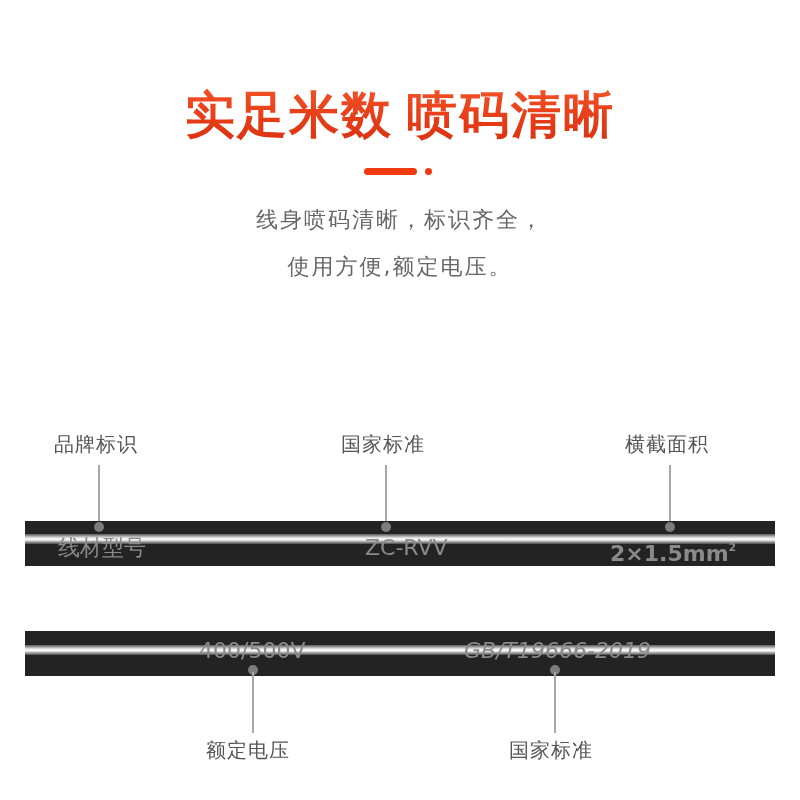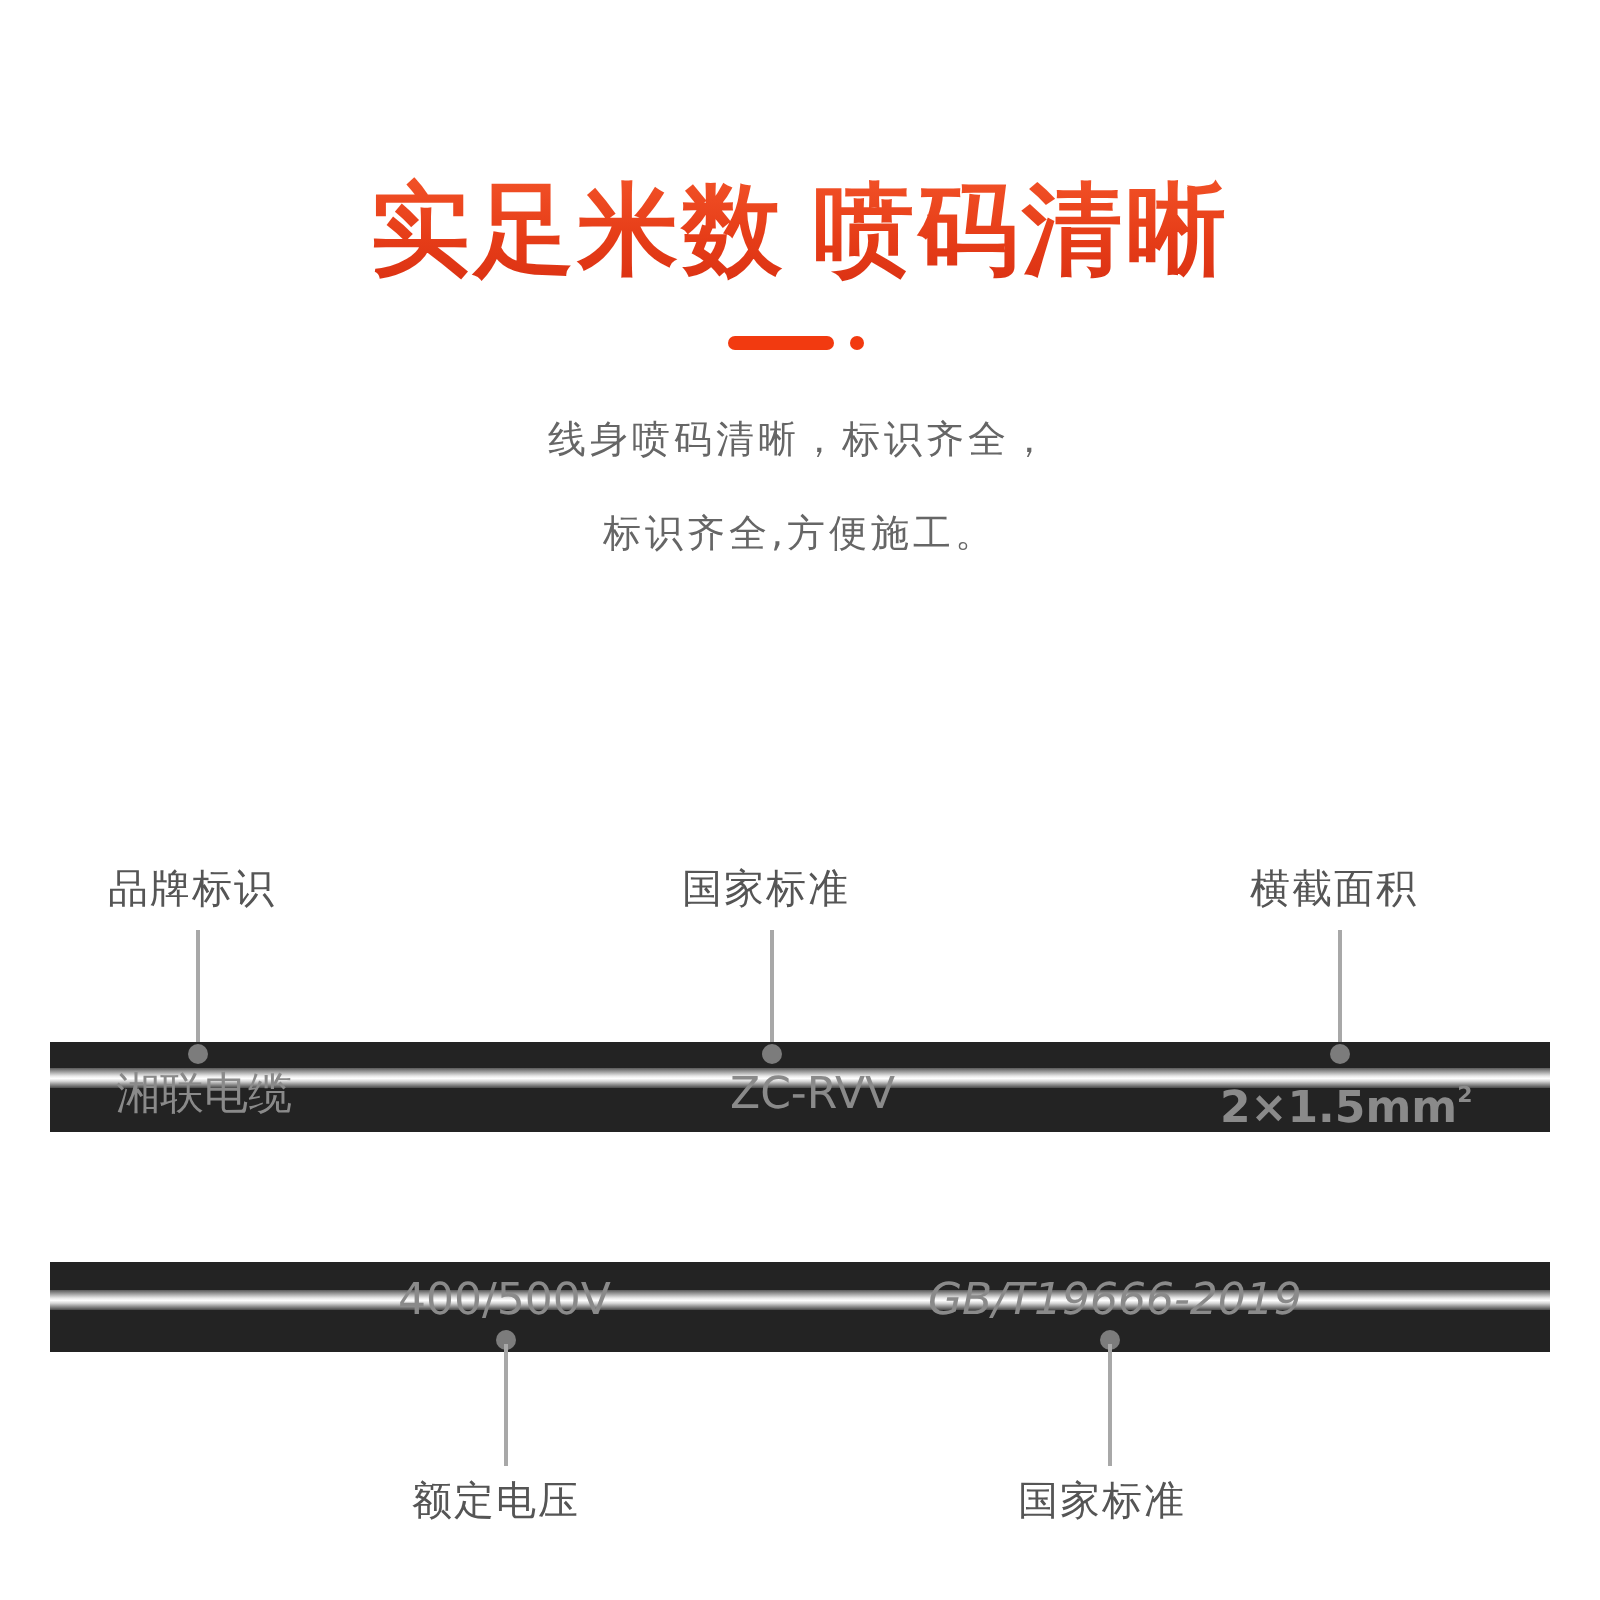--- a/index.html
+++ b/index.html
@@ -26,21 +26,21 @@
       position: absolute; left: 364px; top: 168px;
       width: 53px; height: 7px; border-radius: 4px; background: #f23a10;
     }
     .deco-dot {
       position: absolute; left: 425px; top: 168px;
       width: 7px; height: 7px; border-radius: 50%; background: #f23a10;
     }
 
     .subtitle {
       position: absolute; left: 0; width: 800px; text-align: center;
-      font-size: 19px; color: #666666; letter-spacing: 2px; line-height: 30px;
+      font-size: 22px; color: #666666; letter-spacing: 2px; line-height: 30px;
     }
     .subtitle.l1 { top: 205px; }
     .subtitle.l2 { top: 252px; }
 
     .cable {
       position: absolute; left: 25px; width: 750px; height: 45px;
       background: #232323;
       overflow: hidden;
     }
     .cable.top { top: 521px; }
@@ -78,34 +78,34 @@
 <div class="page">
 
   <div class="title">
     <span>实足米数</span><span class="gap"></span><span>喷码清晰</span>
   </div>
 
   <div class="deco-bar"></div>
   <div class="deco-dot"></div>
 
   <div class="subtitle l1">线身喷码清晰，标识齐全，</div>
-  <div class="subtitle l2">标识齐全,方便施工。</div>
+  <div class="subtitle l2">使用方便,额定电压。</div>
 
   <div class="label" style="left:54px; top:431px;">品牌标识</div>
   <div class="pointer-line" style="left:98px; top:465px; height:58px;"></div>
 
   <div class="label" style="left:341px; top:431px;">国家标准</div>
   <div class="pointer-line" style="left:385px; top:465px; height:58px;"></div>
 
   <div class="label" style="left:625px; top:431px;">横截面积</div>
   <div class="pointer-line" style="left:669px; top:465px; height:58px;"></div>
 
   <div class="cable top">
     <div class="stripe"></div>
-    <div class="print" style="left:33px; top:15px;">湘联电缆</div>
+    <div class="print" style="left:33px; top:15px;">线材型号</div>
     <div class="print" style="left:340px; top:15px;">ZC-RVV</div>
     <div class="print" style="left:585px; top:15px;font-weight:bold;"><span>2×1.5mm</span><sup>2</sup></div>
   </div>
 
   <div class="pointer-dot" style="left:94px; top:522px;"></div>
   <div class="pointer-dot" style="left:381px; top:522px;"></div>
   <div class="pointer-dot" style="left:665px; top:522px;"></div>
 
   <div class="cable bottom">
     <div class="stripe"></div>

